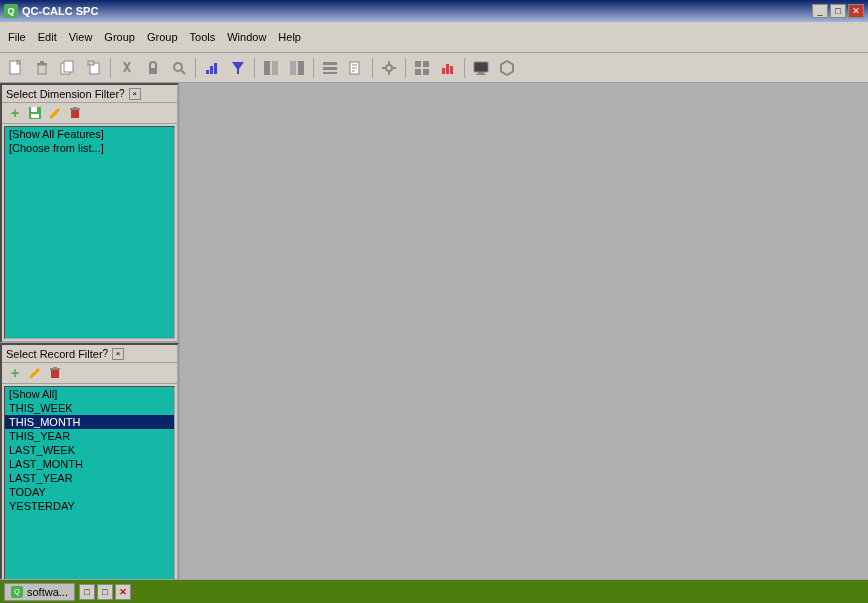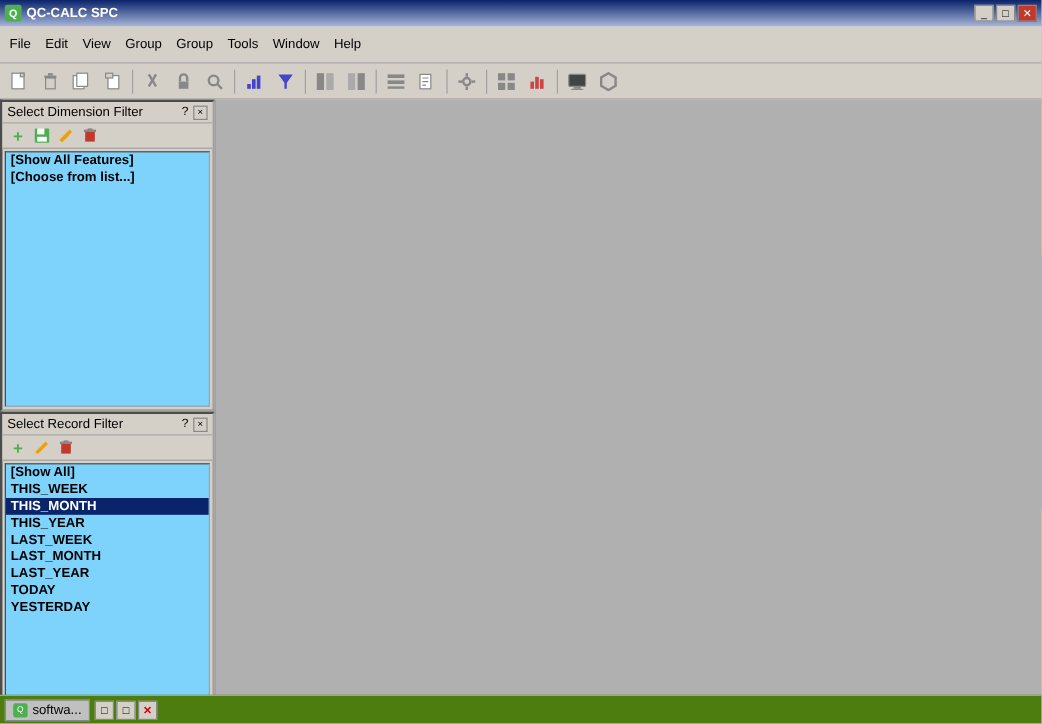--- a/index.html
+++ b/index.html
@@ -128,21 +128,20 @@
       background: #d4d0c8;
       border: 2px inset #a0a0a0;
       display: flex;
       flex-direction: column;
     }
     .panel-title-bar {
       background: #d4d0c8;
       height: 18px;
       display: flex;
       align-items: center;
-      justify-content: space-between;
       padding: 0 4px;
       border-bottom: 1px solid #a0a0a0;
     }
     .panel-title {
       font-size: 11px;
       font-weight: normal;
     }
     .panel-title-actions {
       display: flex;
       gap: 4px;
@@ -176,26 +175,25 @@
       display: flex;
       align-items: center;
       justify-content: center;
       background: #d4d0c8;
       border: 1px solid transparent;
       cursor: pointer;
       font-size: 11px;
     }
 
     .panel-list {
-      background: #7dd3fc;
+      background: #14b8a6;
       flex: 1;
       overflow-y: auto;
       border: 1px inset #a0a0a0;
       margin: 2px;
-      font-weight: bold;
     }
     .list-item {
       padding: 1px 4px;
       cursor: pointer;
       font-size: 11px;
       white-space: nowrap;
     }
     .list-item.selected { background: #0a246a; color: white; }
 
     

